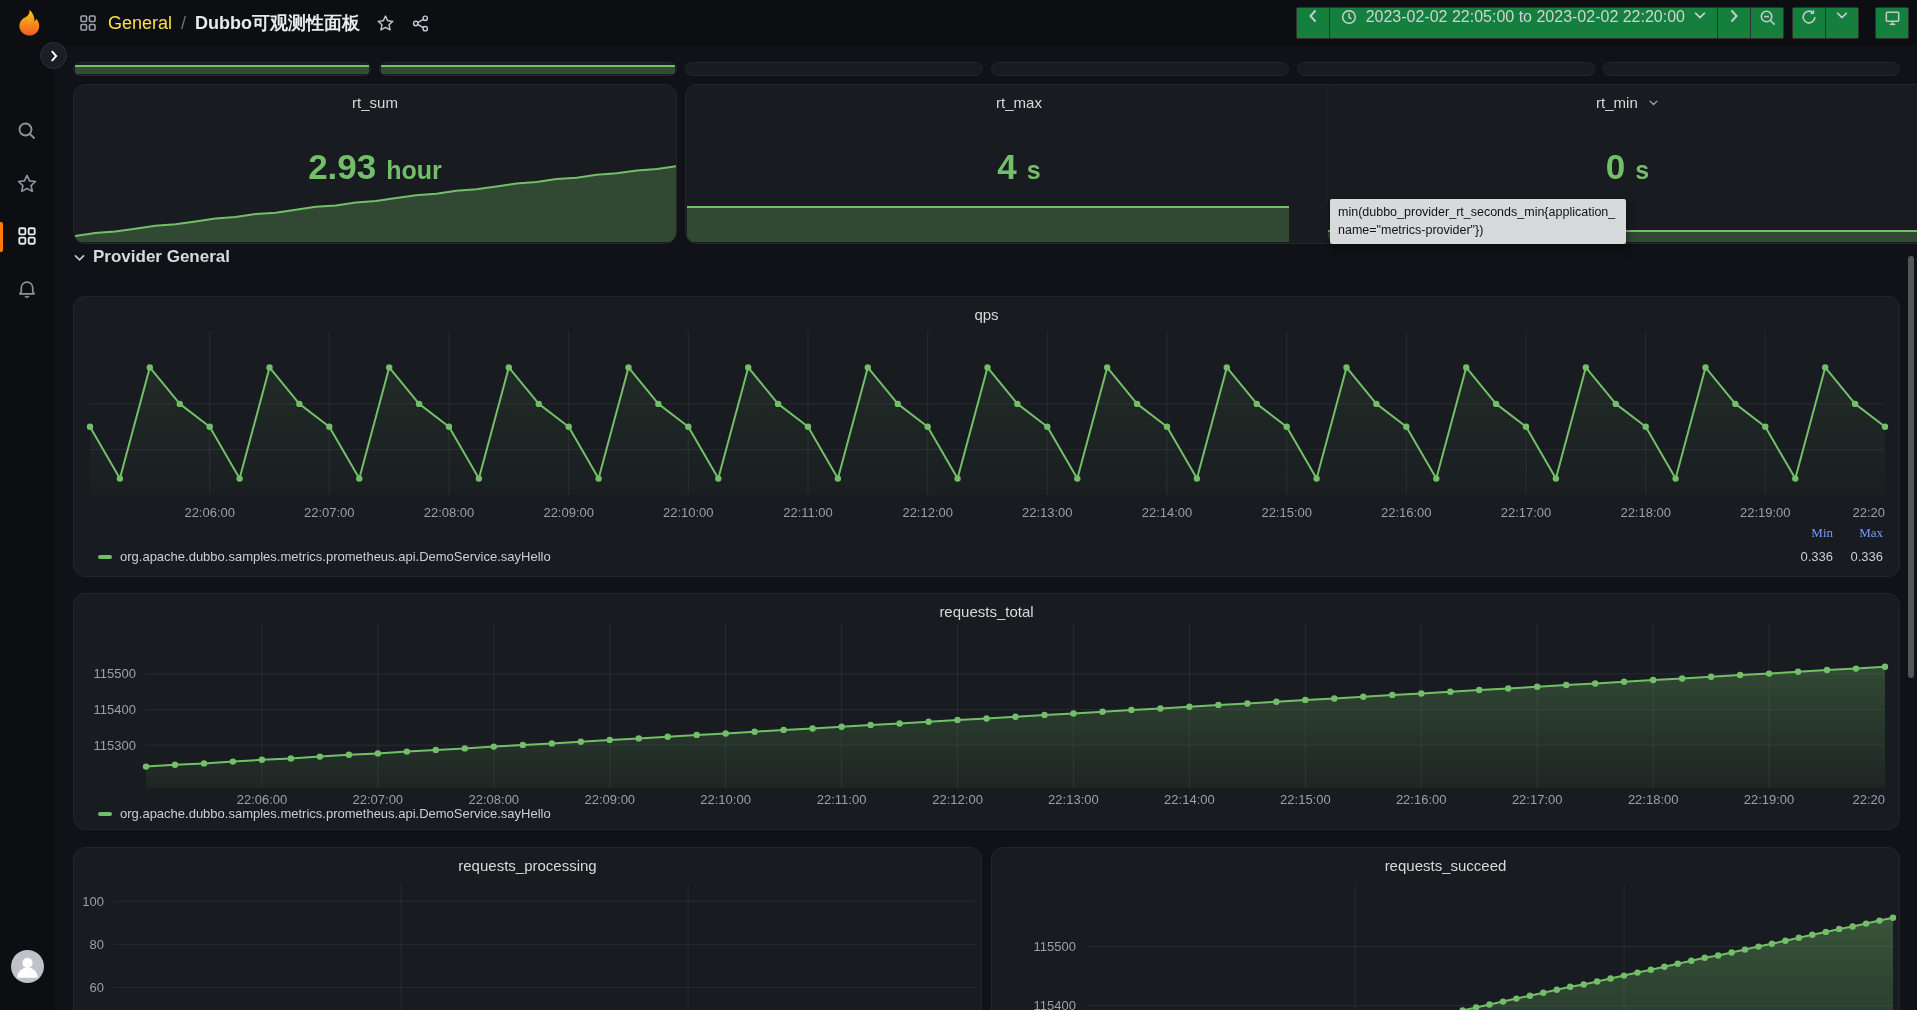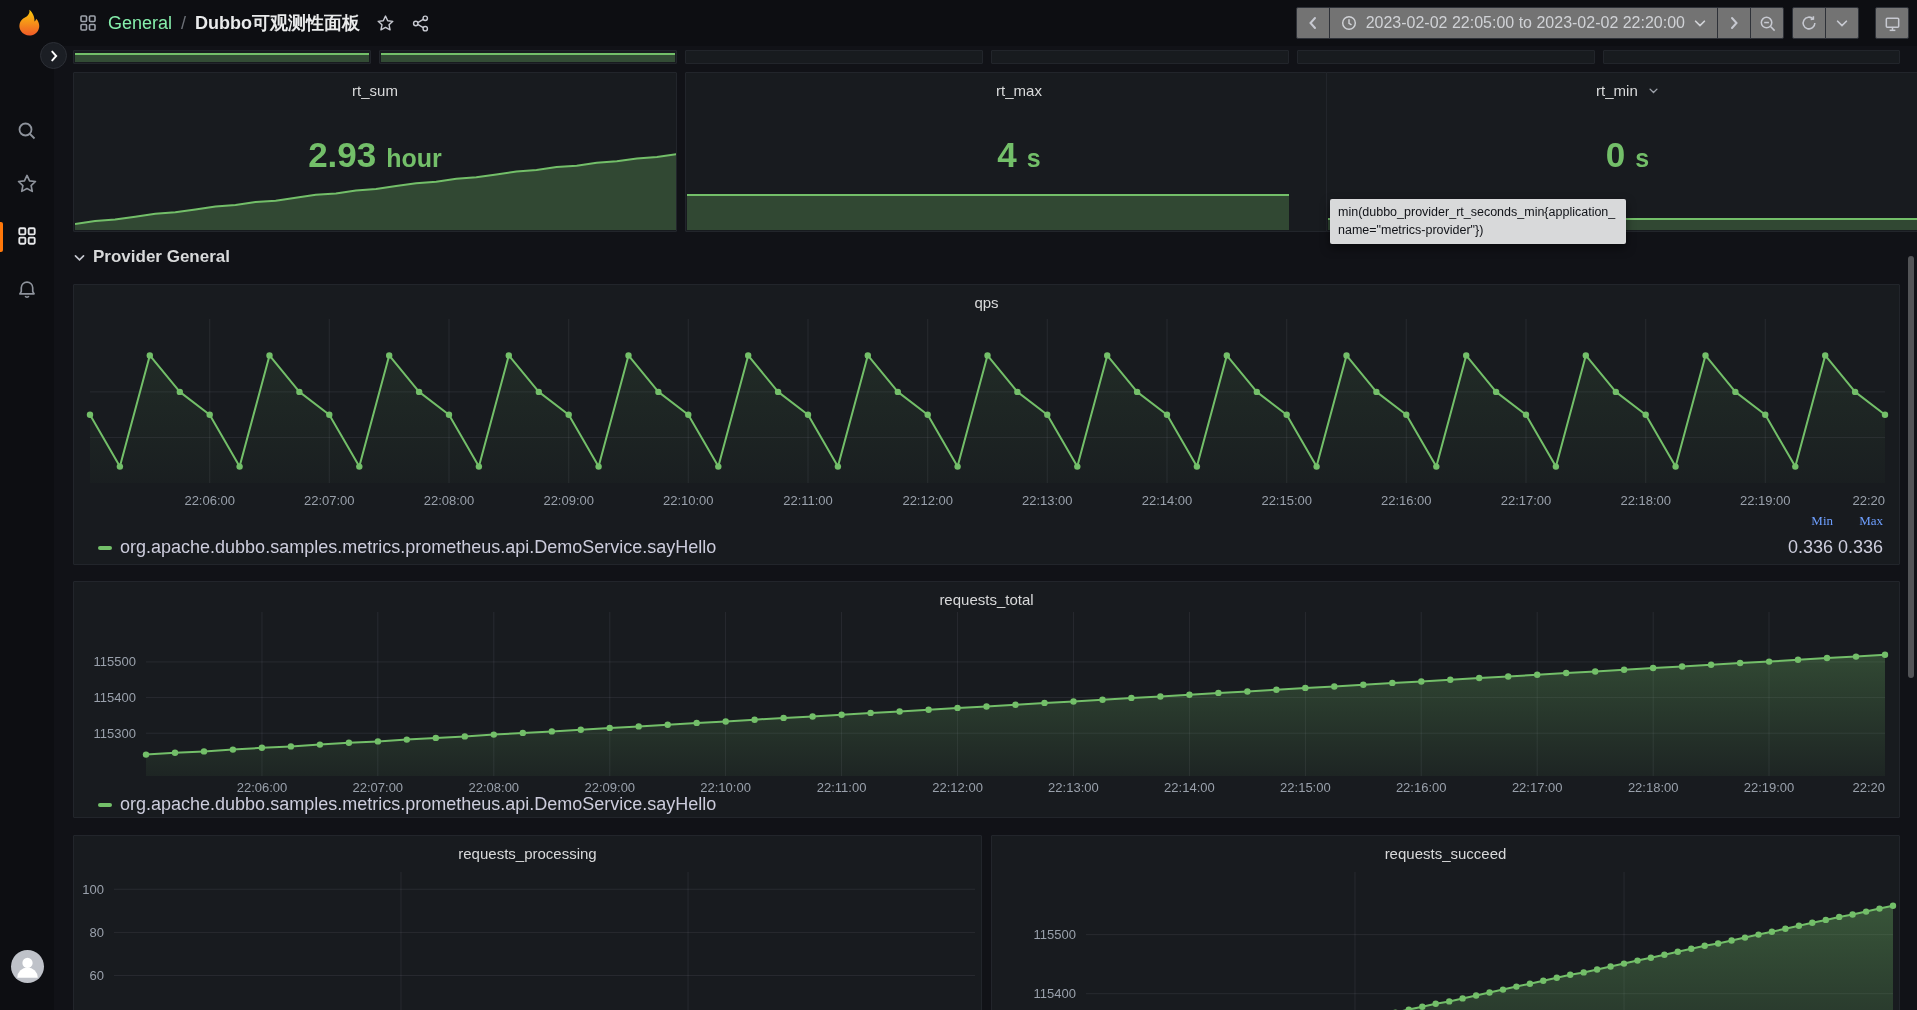--- a/index.html
+++ b/index.html
@@ -5,28 +5,28 @@
   * { margin:0; padding:0; box-sizing:border-box; }
   html,body { width:1917px; height:1010px; overflow:hidden; background:#111217;
     font-family:"Liberation Sans", sans-serif; color:#CCCCDC; position:relative; }
 
   
   .topnav { position:absolute; left:0; top:0; width:1917px; height:46px; background:#0d0e12;
     display:flex; align-items:center; justify-content:space-between; z-index:10; }
   .nav-left { display:flex; align-items:center; padding-left:16px; }
   .nav-left .logo { width:26px; height:28px; margin-right:36px; cursor:pointer; }
   .crumb-icon { color:#9DA2AB; display:flex; margin-right:10px; }
-  .crumb-section { font-size:18px; color:#86efac; cursor:pointer; }
+  .crumb-section { font-size:18px; color:#fde047; cursor:pointer; }
   .crumb-sep { font-size:18px; color:#6c7077; margin:0 9px; }
   .crumb-page { font-size:18px; font-weight:600; color:#E9EAEB; }
   .nav-iconbtn { background:none; border:none; color:#C7C9D1; display:flex; align-items:center;
     cursor:pointer; margin-left:16px; }
   .nav-right { display:flex; align-items:center; padding-right:8px; }
-  .btn { height:32px; background:#737373; border:1px solid #2e3138; color:#C7C9D1;
-    display:flex; align-items:center; justify-content:center; cursor:pointer; font-family:inherit; }
+  .btn { height:32px; background:#15803d; border:1px solid #2e3138; color:#C7C9D1;
+    display:flex; align-items:flex-start; justify-content:center; cursor:pointer; font-family:inherit; }
   .btn + .btn { margin-left:-1px; }
   .btn.sq { width:34px; }
   .btn.first { border-radius:2px 0 0 2px; }
   .btn.last { border-radius:0 2px 2px 0; }
   .btn.alone { border-radius:2px; }
   .time-btn { padding:0 10px; font-size:16px; font-weight:500; color:#D0D2D6; gap:8px; }
   .grp-gap { width:8px; } .grp-gap-lg { width:16px; }
   svg.ic { display:block; }
 
   
@@ -35,21 +35,21 @@
     color:#8e939c; display:flex; align-items:center; justify-content:center; cursor:pointer; }
   .side-btn.active { color:#E7E8EA; }
   .active-bar { position:absolute; left:0; top:176px; width:3px; height:30px; background:#FF780A; border-radius:0 2px 2px 0; }
   .expand-btn { position:absolute; left:40px; top:42px; width:27px; height:27px; border-radius:50%;
     background:#1b1e24; border:1px solid #2c2f36; color:#fff; display:flex; align-items:center;
     justify-content:center; cursor:pointer; z-index:12; }
   .avatar { position:absolute; left:11px; top:904px; width:33px; height:33px; border-radius:50%;
     background:#BFC2C9; overflow:hidden; cursor:pointer; border:none; }
 
   
-  .panel { position:absolute; background:#181B1F; border:1px solid #22252B; border-radius:1px; overflow:hidden; }
+  .panel { position:absolute; background:#181B1F; border:1px solid #22252B; border-radius:12px; overflow:hidden;margin-top:12px; }
   .panel-title { position:absolute; top:9px; left:0; right:0; text-align:center; font-size:15px;
     font-weight:500; color:#D8D9DA; cursor:pointer; z-index:2; }
   .panel-title .tchev { color:#9DA2AB; margin-left:6px; }
   .spark-remnant { position:absolute; left:1px; right:1px; bottom:1px; height:9px;
     background:rgba(115,191,105,.30); border-top:2px solid #73BF69; }
   .stat-row-value { position:absolute; top:64px; left:0; right:0; display:flex; justify-content:center;
     align-items:baseline; gap:10px; z-index:2; }
   .stat-num { font-size:35px; font-weight:700; color:#73BF69; line-height:1; }
   .stat-unit { font-size:25px; font-weight:600; color:#73BF69; }
   .spark-svg { position:absolute; left:1px; bottom:1px; }
@@ -59,21 +59,21 @@
   .section-header .sh-title { font-size:17px; font-weight:600; }
   .section-header .sh-chev { color:#C7C9D1; display:flex; }
 
   svg text { font-family:"Liberation Sans", sans-serif; }
   .grid { stroke:rgba(204,204,220,.09); stroke-width:1; }
   .tick { fill:#99a0ab; font-size:13px; }
 
   .legend-head { position:absolute; left:24px; right:16px; display:flex; justify-content:flex-end;
     font-size:13px; color:#6E9FFF; z-index:2; }
   .legend-row { position:absolute; left:24px; right:16px; display:flex; align-items:center;
-    font-size:18px; color:#CCCCDC; z-index:2; }
+    font-size:13px; color:#CCCCDC; z-index:2; }
   .lcell { width:50px; text-align:right; }
   .lcell.hdr { cursor:pointer;font-family:Liberation Serif, serif; }
   .swatch { width:14px; height:4px; border-radius:2px; background:#73BF69; margin-right:8px; flex:none; }
   .lname { cursor:pointer; }
   .lspacer { flex:1; }
 
   .query-tooltip { position:absolute; left:1330px; top:199px; width:296px; background:#D8D9DA;
     color:#111318; font-size:12.5px; line-height:1.4; padding:5px 8px; border-radius:2px;
     box-shadow:0 4px 10px rgba(0,0,0,.5); word-break:break-all; z-index:30; }
 

